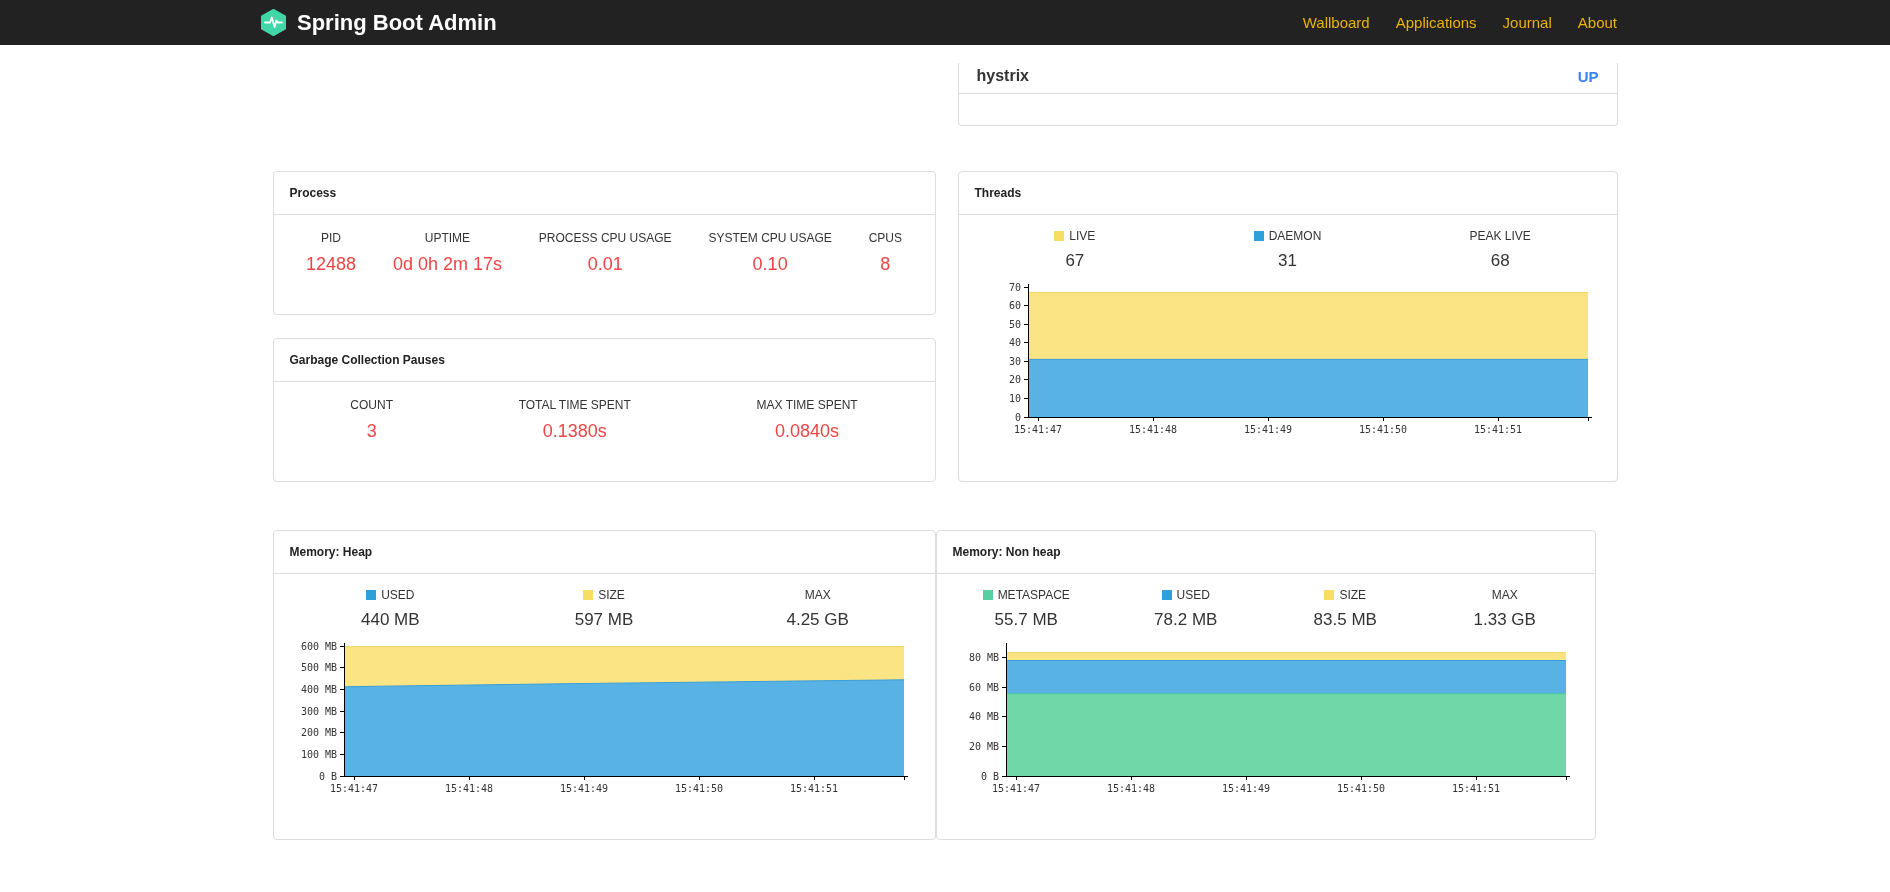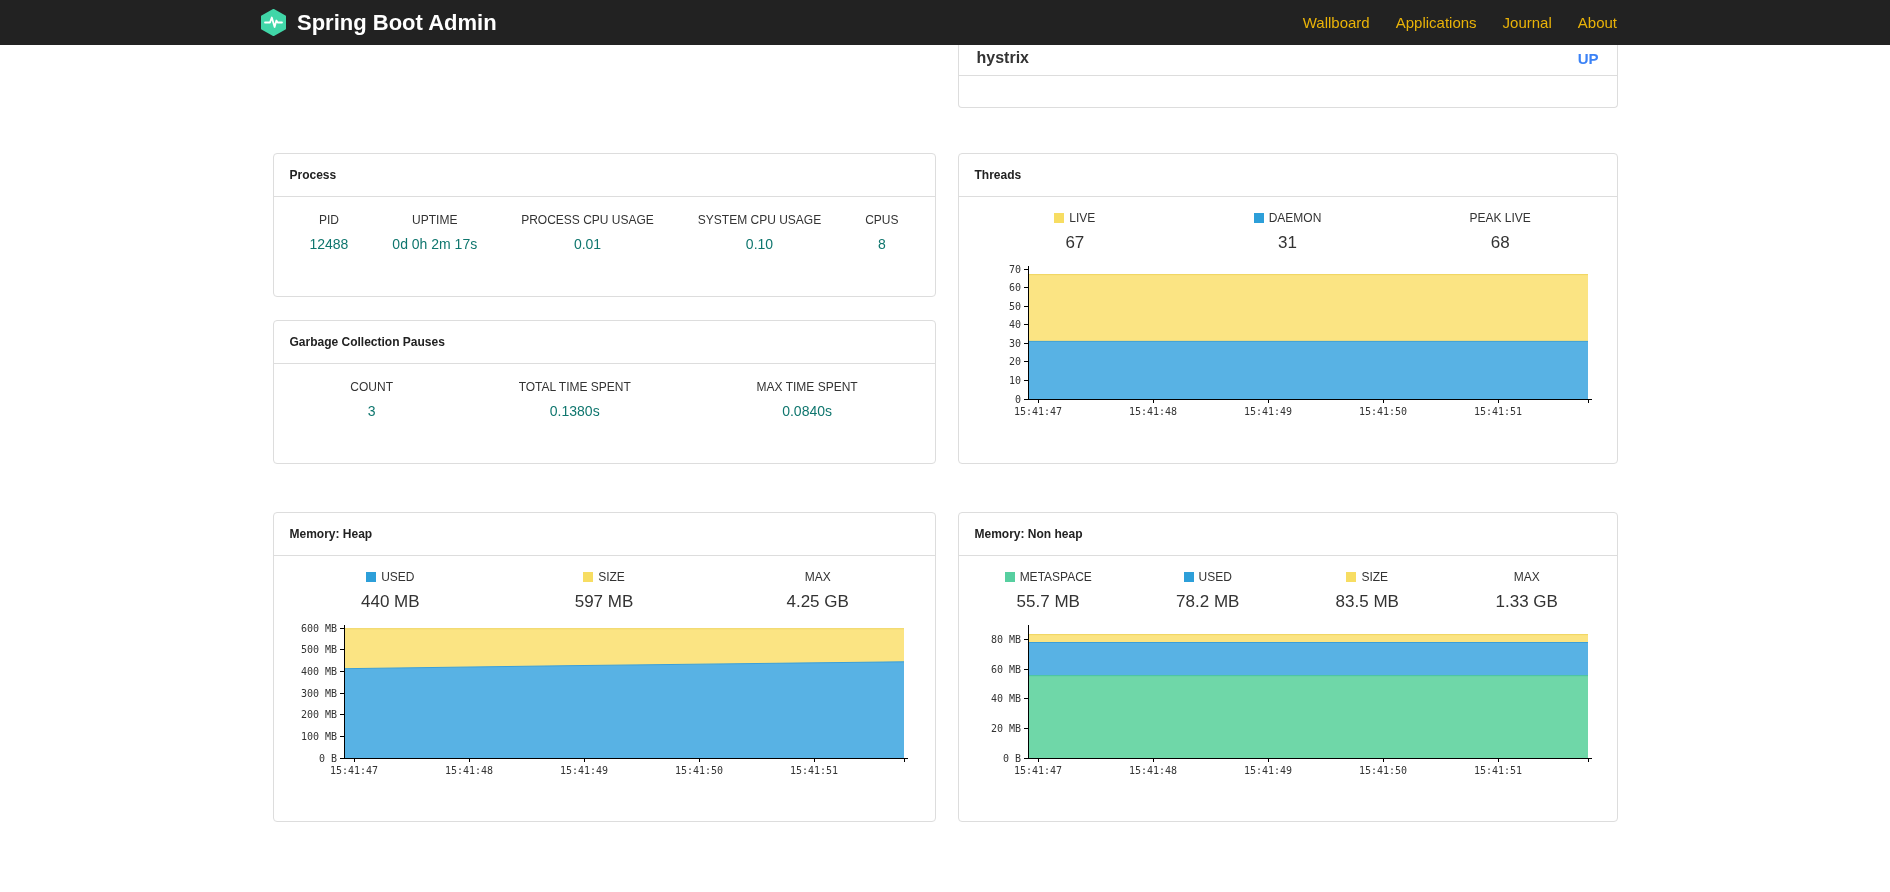--- a/index.html
+++ b/index.html
@@ -16,49 +16,49 @@
   .navbar-inner {
     width:1370px; height:100%; margin:0 auto;
     display:flex; justify-content:space-between;
   }
   .brand { display:flex; align-items:center; gap:10px; color:#fff;
            font-size:22px; font-weight:bold; cursor:pointer; }
   .brand svg { display:block; }
   .nav-links { display:flex; align-items:center; }
   .nav-link { color:#eab308; font-size:15px; padding:0 13px; cursor:pointer; text-decoration:none; }
   
-  .content { width:1345px; margin:0 auto; }
+  .content { width:1345px; margin:18px auto; }
   .panel { background:#fff; border:1px solid #ddd; border-radius:4px; }
   .panel-heading {
     padding:14px 16px; font-size:12px; font-weight:bold; color:#222;
     border-bottom:1px solid #ddd;
   }
   .row-top { margin-bottom:45px; }
   .panel-app {
     margin-left:685px; width:660px; height:63px;
     border-top:none; border-radius:0 0 4px 4px;
   }
   .app-row {
     display:flex; justify-content:space-between; align-items:center;
     padding:4px 18px 8px; border-bottom:1px solid #ddd; cursor:pointer;
   }
   .app-name { font-size:16px; font-weight:600; color:#333; }
   .app-status { font-size:15px; font-weight:bold; }
   .row-mid { display:flex; gap:22px; margin-bottom:48px; }
   .col-left { width:663px; display:flex; flex-direction:column; gap:23px; }
   .panel-process, .panel-gc { height:144px; }
   .panel-threads { width:660px; height:311px; }
-  .row-bottom { display:flex; gap:22px; }
+  .row-bottom { display:flex; }
   .panel-heap { width:663px; height:310px; }
   .panel-nonheap { width:660px; height:310px; }
   
   .metrics { display:flex; justify-content:space-around; padding:16px 14px 0;align-items:flex-end; }
   .metric { text-align:center; }
   .metric-label { font-size:12px; color:#333; margin-bottom:9px; }
-  .metric-value { font-size:14px; color:#0f766e; }
+  .metric-value { font-size:18px; color:#ef4444; }
   
   .legend-row { display:flex; padding:14px 10px 0; }
   .legend-item { flex:1; text-align:center; }
   .legend-label {
     font-size:12px; color:#333;
     display:flex; align-items:center; justify-content:center; gap:5px;
   }
   .swatch { width:10px; height:10px; display:inline-block; flex:0 0 auto; }
   .legend-value { font-size:17px; color:#333; margin-top:8px; }
   

